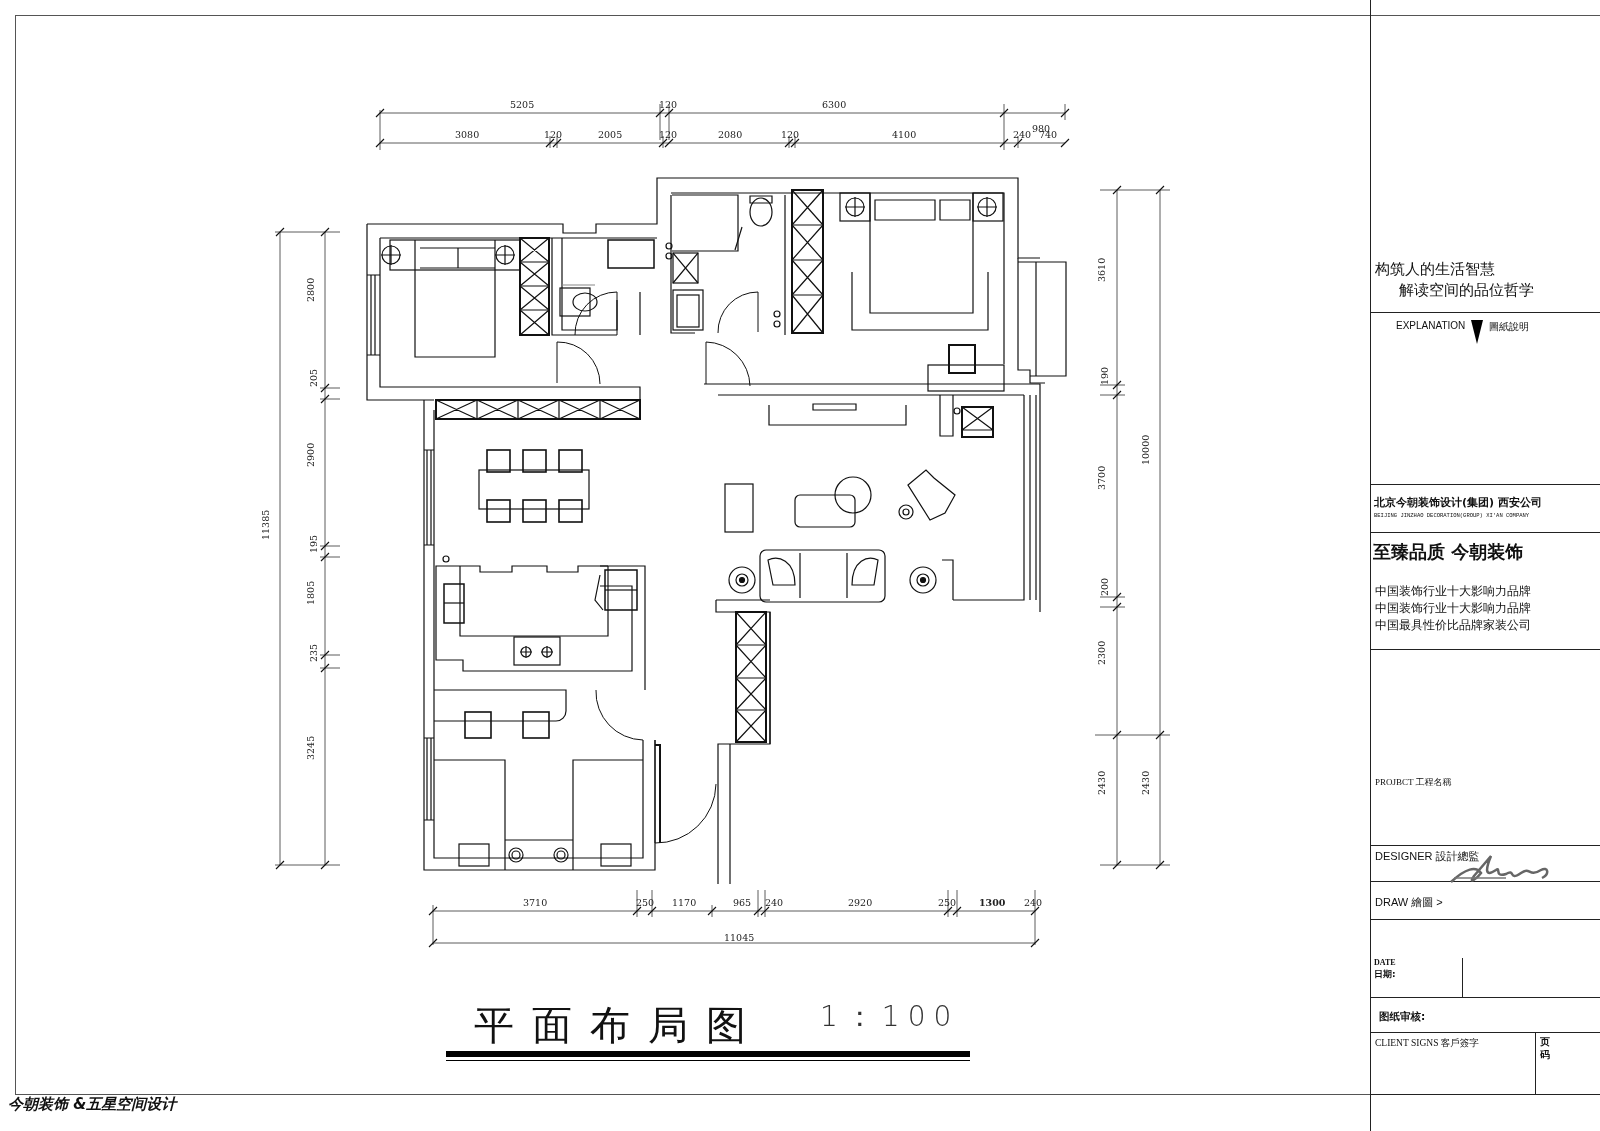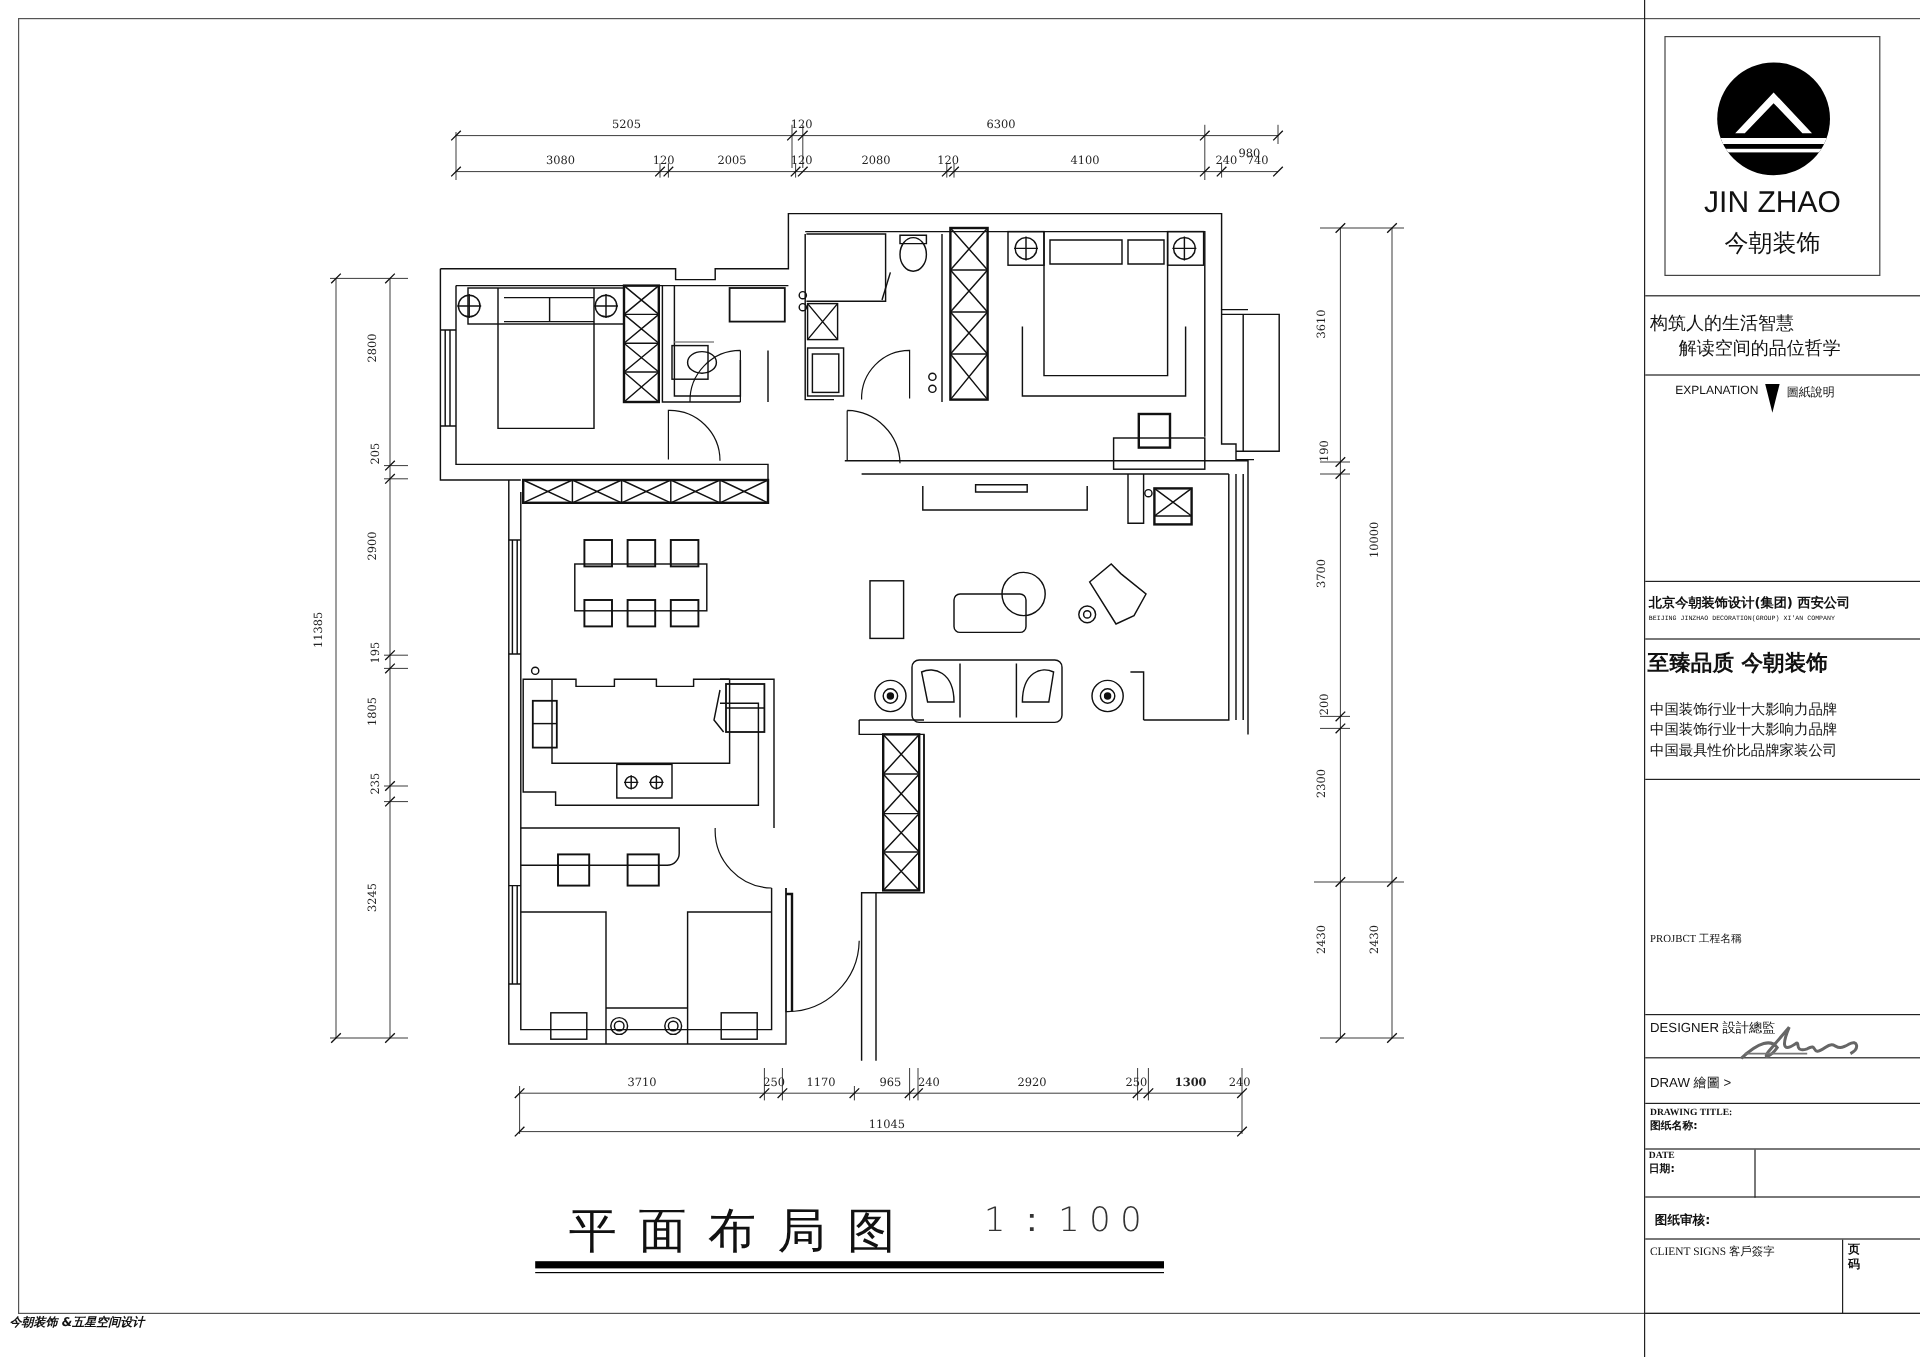--- a/index.html
+++ b/index.html
@@ -27,21 +27,21 @@
   .tb-label{position:absolute;left:4px;font-size:10px;white-space:nowrap;}
   .tb-label.mono{font-family:Liberation Serif, serif;font-size:9px;}
   .tb-label.sans{font-family:"Liberation Sans",sans-serif;font-size:11px;}
   .page-cell{position:absolute;left:164px;top:1033px;width:66px;height:62px;border-left:1px solid #222;}
   .page-text{position:absolute;left:4px;top:2px;width:10px;font-size:10px;line-height:13px;font-weight:bold;}
   
   #drawing-title{position:absolute;left:474px;top:998px;font-family:"DejaVu Serif",serif;font-size:40px;letter-spacing:18px;white-space:nowrap;}
   #drawing-scale{position:absolute;left:820px;top:998px;font-family:"DejaVu Sans",sans-serif;font-weight:200;font-size:28px;letter-spacing:8px;color:#333;white-space:nowrap;}
   #title-underline{position:absolute;left:446px;top:1051px;width:524px;height:6px;background:#000;}
   #title-underline2{position:absolute;left:446px;top:1060px;width:524px;height:1px;background:#000;}
-  #footer-credit{position:absolute;left:8px;top:1095px;font-size:10px;font-weight:bold;font-style:italic;white-space:nowrap;}
+  #footer-credit{position:absolute;left:8px;top:1095px;font-size:15px;font-weight:bold;font-style:italic;white-space:nowrap;}
 </style>
 </head>
 <body>
 
 <div id="sheet-border" class="abs"></div>
 
 <svg id="plan-svg" width="1370" height="1131" viewBox="0 0 1370 1131">
   <g fill="none" stroke="#111" stroke-width="1.2">
 
     <path d="M367 224 H563 V233 H596 V224 H657 V178 H1018 V258 H1040"></path>
@@ -298,39 +298,20 @@
   .dim-v{font-family:"DejaVu Serif",serif;font-size:9.5px;color:#222;white-space:nowrap;transform:rotate(-90deg);transform-origin:left top;display:inline-block;}
 </style>
 
 <div id="drawing-title">平面布局图</div>
 <div id="drawing-scale">1：100</div>
 <div id="title-underline"></div>
 <div id="title-underline2"></div>
 <div id="footer-credit">今朝装饰 &amp;五星空间设计</div>
 
 <div id="titleblock">
-  <div class="tb-cell" style="top:0;height:247px;">
-    <div class="logo-box">
-      <svg class="abs" style="left:42px;top:20px;" width="96" height="96" viewBox="0 0 96 96">
-        <defs>
-            <clipPath id="cc">
-              <circle cx="48" cy="48" r="47"></circle>
-            </clipPath>
-          </defs>
-        <circle cx="48" cy="48" r="47" fill="#000"></circle>
-        <g clip-path="url(#cc)">
-          <polygon points="48,26 80,60 72,60 48,35 24,60 16,60" fill="#fff"></polygon>
-          <rect x="0" y="64" width="96" height="5" fill="#fff"></rect>
-          <rect x="0" y="73" width="96" height="3" fill="#fff"></rect>
-        </g>
-      </svg>
-      <div class="logo-en">JIN ZHAO</div>
-      <div class="logo-cn">今朝装饰</div>
-    </div>
-  </div>
   <div class="tb-cell" style="top:247px;height:66px;">
     <div class="slogan1" style="top:13px;">构筑人的生活智慧</div>
     <div class="slogan2" style="top:34px;">解读空间的品位哲学</div>
   </div>
   <div class="tb-cell" style="top:313px;height:172px;">
     <div class="expl" style="top:7px;">EXPLANATION</div>
     <div class="tri" style="top:7px;"></div>
     <div class="expl-cn" style="top:7px;">圖紙說明</div>
   </div>
   <div class="tb-cell" style="top:485px;height:48px;">
@@ -351,24 +332,20 @@
   <div class="tb-cell" style="top:846px;height:36px;">
     <div class="tb-label sans" style="top:3px;">DESIGNER 設計總監</div>
     <svg class="abs" style="left:75px;top:2px;" width="110" height="40" viewBox="0 0 110 40">
       <path d="M5 34 C20 20 30 18 35 25 C30 32 22 36 28 28 L45 8 C40 20 38 30 50 22 C55 18 48 30 60 26 C70 20 62 34 75 25 C85 18 82 30 95 22 C102 18 104 26 96 30" fill="none" stroke="#666" stroke-width="2.5"></path>
       <path d="M8 30 H60" stroke="#777" stroke-width="1.5"></path>
     </svg>
   </div>
   <div class="tb-cell" style="top:882px;height:38px;">
     <div class="tb-label sans" style="top:13px;">DRAW 繪圖 &gt;</div>
   </div>
-  <div class="tb-cell" style="top:920px;height:38px;">
-    <div class="tb-label mono" style="top:2px;font-size:8px;font-weight:bold;">DRAWING TITLE:</div>
-    <div class="tb-label" style="top:12px;font-size:9px;font-weight:bold;">图纸名称:</div>
-  </div>
   <div class="tb-cell" style="top:958px;height:40px;">
     <div class="tb-label mono" style="top:0;left:3px;font-size:8px;font-weight:bold;">DATE</div>
     <div class="tb-label" style="top:10px;left:3px;font-size:9px;font-weight:bold;">日期:</div>
     <div class="abs" style="left:91px;top:0;width:1px;height:40px;background:#222;"></div>
   </div>
   <div class="tb-cell" style="top:998px;height:35px;">
     <div class="tb-label" style="top:12px;left:8px;font-size:10.5px;font-weight:bold;">图纸审核:</div>
   </div>
   <div class="tb-cell" style="top:1033px;height:62px;">
     <div class="tb-label mono" style="top:4px;font-size:9.5px;">CLIENT SIGNS 客戶簽字</div>

